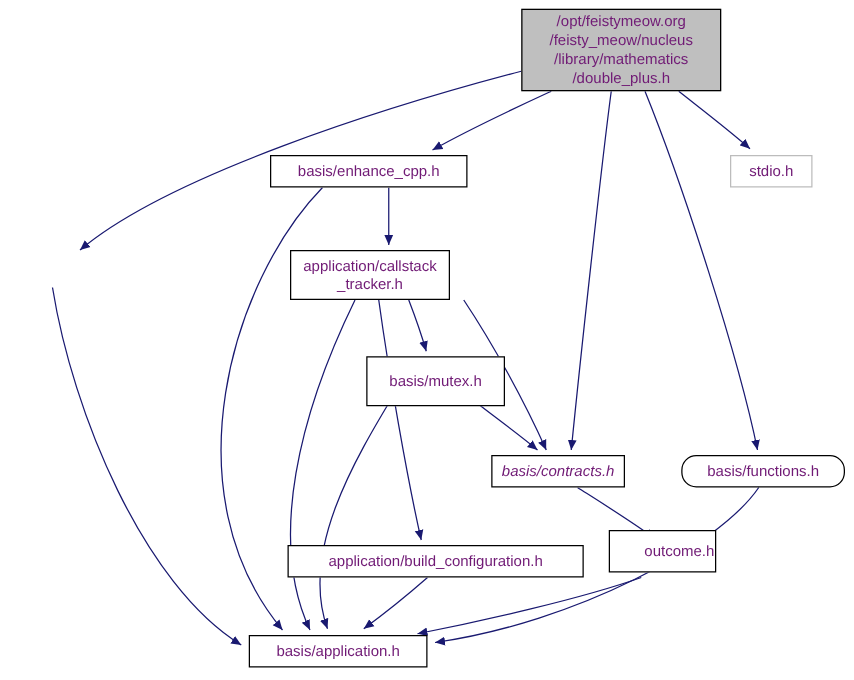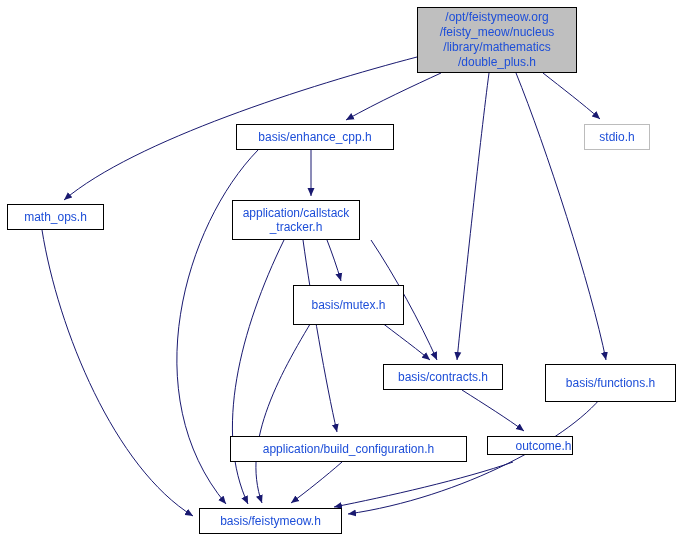--- a/index.html
+++ b/index.html
@@ -10,40 +10,40 @@
     overflow:hidden;
   }
   .graph{position:absolute;inset:0;}
   .edge-layer{position:absolute;left:0;top:0;width:683px;height:544px;pointer-events:none;}
   .edge{fill:none;stroke:var(--edge-color,#191970);stroke-width:1;}
   .node{
     position:absolute;
     box-sizing:border-box;
     border:1px solid #000000;
     background:#ffffff;
-    color:#1d4ed8;
+    color:#701a75;
     font-size:12px;
     line-height:14px;
     display:flex;align-items:center;justify-content:center;
     text-align:center;
     white-space:pre-line;
     cursor:pointer;
   }
   .node.main{background:#bfbfbf;cursor:default;line-height:15px;}
   .node.external{border-color:#bcbcbc;cursor:default;}
   .n-main{left:417px;top:7px;width:160px;height:66px;}
-  .n-enhance{left:236px;top:124px;width:158px;height:26px;}
+  .n-enhance{left:216px;top:124px;width:158px;height:26px;}
   .n-stdio{left:584px;top:124px;width:66px;height:26px;}
   .n-mathops{left:7px;top:204px;width:97px;height:26px;}
   .n-callstack{left:232px;top:200px;width:128px;height:40px;}
   .n-mutex{left:293px;top:285px;width:111px;height:40px;}
-  .n-contracts{left:383px;top:364px;width:120px;height:26px;}
-  .n-functions{left:545px;top:364px;width:131px;height:38px;}
+  .n-contracts{left:393px;top:364px;width:107px;height:26px;font-style:italic;}
+  .n-functions{left:545px;top:364px;width:131px;height:26px;border-radius:12px;}
   .n-buildconfig{left:230px;top:436px;width:237px;height:26px;}
-  .n-outcome{left:487px;top:436px;width:86px;height:19px;padding-left:27px;}
+  .n-outcome{left:487px;top:424px;width:86px;height:34px;padding-left:27px;}
   .n-definitions{left:199px;top:508px;width:143px;height:26px;}
 </style>
 </head>
 <body>
 
 <div class="graph">
 
   <svg class="edge-layer" width="683" height="544" viewBox="0 0 683 544" xmlns="http://www.w3.org/2000/svg">
     <defs>
       <marker id="arrowhead" markerWidth="8" markerHeight="8" refX="8" refY="4" orient="auto" markerUnits="userSpaceOnUse">
@@ -74,30 +74,29 @@
 
   <div class="node main n-main">/opt/feistymeow.org
 /feisty_meow/nucleus
 /library/mathematics
 /double_plus.h</div>
 
   <div class="node n-enhance">basis/enhance_cpp.h</div>
 
   <div class="node external n-stdio">stdio.h</div>
 
-  <div class="node n-mathops">math_ops.h</div>
 
   <div class="node n-callstack">application/callstack
 _tracker.h</div>
 
   <div class="node n-mutex">basis/mutex.h</div>
 
   <div class="node n-contracts">basis/contracts.h</div>
 
   <div class="node n-functions">basis/functions.h</div>
 
   <div class="node n-buildconfig">application/build_configuration.h</div>
 
   <div class="node n-outcome">outcome.h</div>
 
-  <div class="node n-definitions">basis/feistymeow.h</div>
+  <div class="node n-definitions">basis/application.h</div>
 
 </div>
 
 </body></html>

